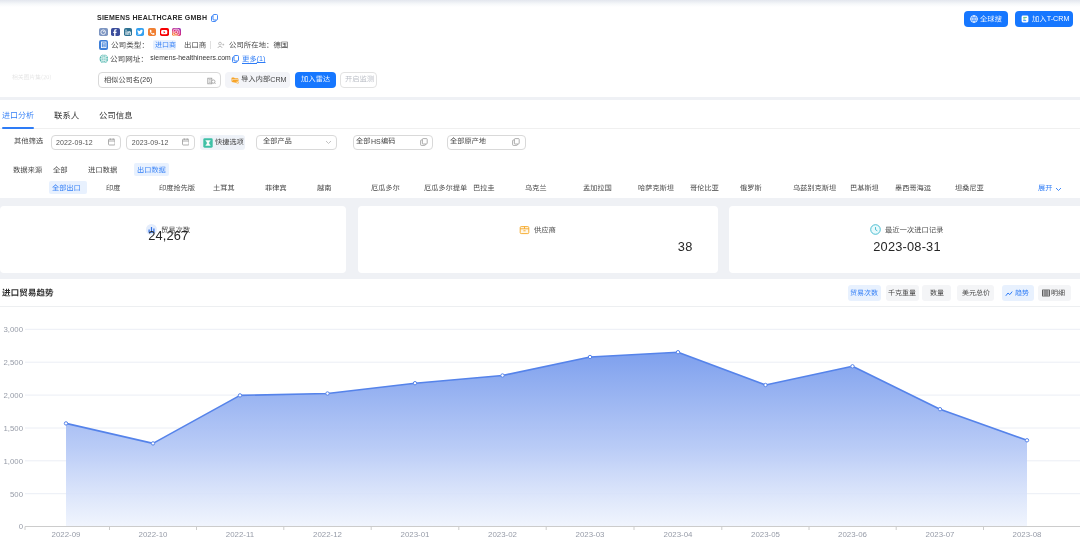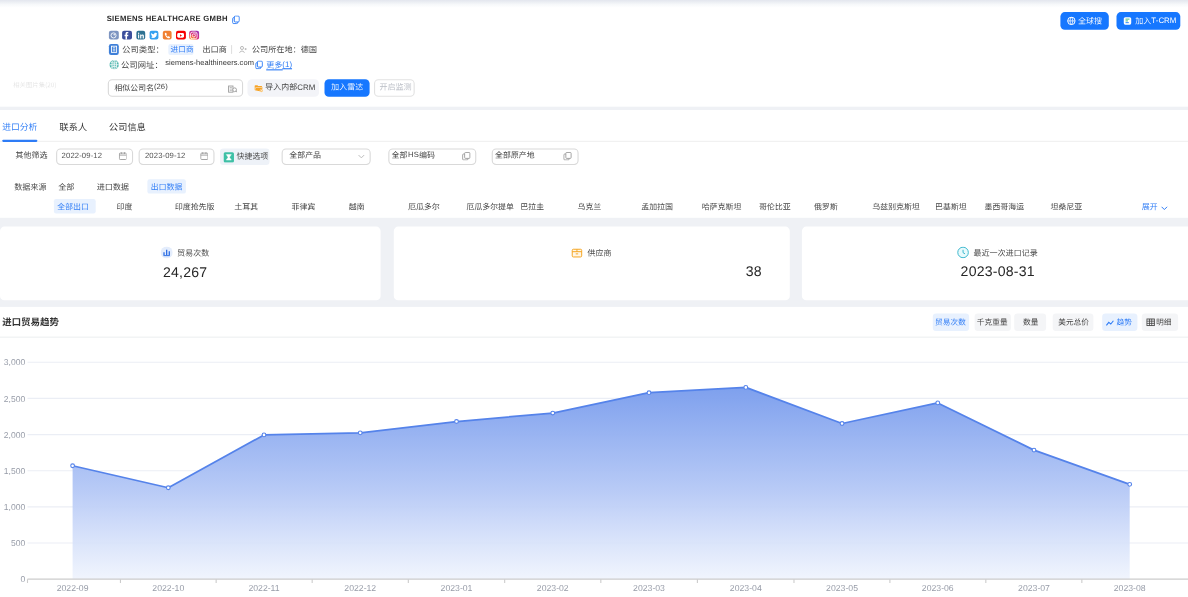--- a/index.html
+++ b/index.html
@@ -607,21 +607,21 @@
 <div style="position:absolute;left:161.2px;top:225.6px;width:29.2px;height:9.5px">
       <svg width="29.2" height="9.5" style="overflow:visible;display:block">
         <g fill="#4a4a4a" fill-opacity="1.0" transform="translate(0,6.57)">
           <path transform="translate(0.00,0) scale(0.007300,-0.007300)" d="M460 304V217C460 142 430 43 68 -23C85 -38 106 -66 114 -82C491 -5 538 116 538 215V304ZM527 70C652 32 815 -32 898 -77L937 -15C851 30 688 90 565 124ZM181 404V87H256V339H753V94H831V404ZM130 434C148 449 178 461 387 529C397 506 406 483 412 465L474 492C456 547 409 633 366 696L307 672C324 646 342 617 357 588L205 541V731C293 740 388 756 457 777L420 835C350 813 231 793 133 781V562C133 521 112 502 98 493C109 480 124 451 130 434ZM495 792V731H637C622 612 584 526 459 478C474 466 494 439 501 423C641 483 686 586 704 731H837C827 592 815 537 801 521C793 512 785 511 769 511C755 511 716 512 675 516C685 498 692 471 693 451C737 449 779 449 801 451C827 452 844 459 860 476C884 503 897 576 910 761C911 772 912 792 912 792Z"></path>
           <path transform="translate(7.30,0) scale(0.007300,-0.007300)" d="M260 573H754V473H260ZM260 731H754V633H260ZM186 794V410H297C233 318 137 235 39 179C56 167 85 140 98 126C152 161 208 206 260 257H399C332 150 232 55 124 -6C141 -18 169 -45 181 -60C295 15 408 127 483 257H618C570 137 493 31 402 -38C418 -49 449 -73 461 -85C557 -6 642 116 696 257H817C801 85 784 13 763 -7C753 -17 744 -19 726 -19C708 -19 662 -19 613 -13C625 -32 632 -60 633 -79C683 -82 732 -82 757 -80C786 -78 806 -71 826 -52C856 -20 876 66 895 291C897 302 898 325 898 325H322C345 352 366 381 384 410H829V794Z"></path>
           <path transform="translate(14.60,0) scale(0.007300,-0.007300)" d="M57 717C125 679 210 619 250 578L298 639C256 680 170 735 102 771ZM42 73 111 21C173 111 249 227 308 329L250 379C185 270 100 146 42 73ZM454 840C422 680 366 524 289 426C309 417 346 396 361 384C401 441 437 514 468 596H837C818 527 787 451 763 403C781 395 811 380 827 371C862 440 906 546 932 644L877 674L862 670H493C509 720 523 772 534 825ZM569 547V485C569 342 547 124 240 -26C259 -39 285 -66 297 -84C494 15 581 143 620 265C676 105 766 -12 911 -73C921 -53 944 -22 961 -7C787 56 692 210 647 411C648 437 649 461 649 484V547Z"></path>
           <path transform="translate(21.90,0) scale(0.007300,-0.007300)" d="M443 821C425 782 393 723 368 688L417 664C443 697 477 747 506 793ZM88 793C114 751 141 696 150 661L207 686C198 722 171 776 143 815ZM410 260C387 208 355 164 317 126C279 145 240 164 203 180C217 204 233 231 247 260ZM110 153C159 134 214 109 264 83C200 37 123 5 41 -14C54 -28 70 -54 77 -72C169 -47 254 -8 326 50C359 30 389 11 412 -6L460 43C437 59 408 77 375 95C428 152 470 222 495 309L454 326L442 323H278L300 375L233 387C226 367 216 345 206 323H70V260H175C154 220 131 183 110 153ZM257 841V654H50V592H234C186 527 109 465 39 435C54 421 71 395 80 378C141 411 207 467 257 526V404H327V540C375 505 436 458 461 435L503 489C479 506 391 562 342 592H531V654H327V841ZM629 832C604 656 559 488 481 383C497 373 526 349 538 337C564 374 586 418 606 467C628 369 657 278 694 199C638 104 560 31 451 -22C465 -37 486 -67 493 -83C595 -28 672 41 731 129C781 44 843 -24 921 -71C933 -52 955 -26 972 -12C888 33 822 106 771 198C824 301 858 426 880 576H948V646H663C677 702 689 761 698 821ZM809 576C793 461 769 361 733 276C695 366 667 468 648 576Z"></path>
         </g>
       </svg>
     </div>
-<div style="position:absolute;left:18.3px;top:242px;font-size:12.8px;line-height:12.8px;color:#262626;font-weight:400;letter-spacing:0.20px;white-space:nowrap;"><span style="display:inline-block;width:300px;text-align:center">24,267</span></div>
+<div style="position:absolute;left:18.3px;top:230px;font-size:12.8px;line-height:12.8px;color:#262626;font-weight:400;letter-spacing:0.20px;white-space:nowrap;"><span style="display:inline-block;width:300px;text-align:center">24,267</span></div>
 <div style="position:absolute;left:518.5px;top:224.2px;width:11px;height:11px">
       <svg style="display:block" width="11" height="11">
         <rect x="1.2" y="2.6" width="8.6" height="7" rx="1" fill="#fff7e8" stroke="#f5a623" stroke-width="0.9"></rect>
         <path d="M1.2 4.8h8.6M5.5 2.6v2.2" stroke="#f5a623" stroke-width="0.9"></path>
         <path d="M4.4 6.8h2.2" stroke="#f5a623" stroke-width="0.9"></path>
       </svg>
     </div>
 <div style="position:absolute;left:533.5px;top:225.6px;width:21.9px;height:9.5px">
       <svg width="21.9" height="9.5" style="overflow:visible;display:block">
         <g fill="#4a4a4a" fill-opacity="1.0" transform="translate(0,6.57)">

